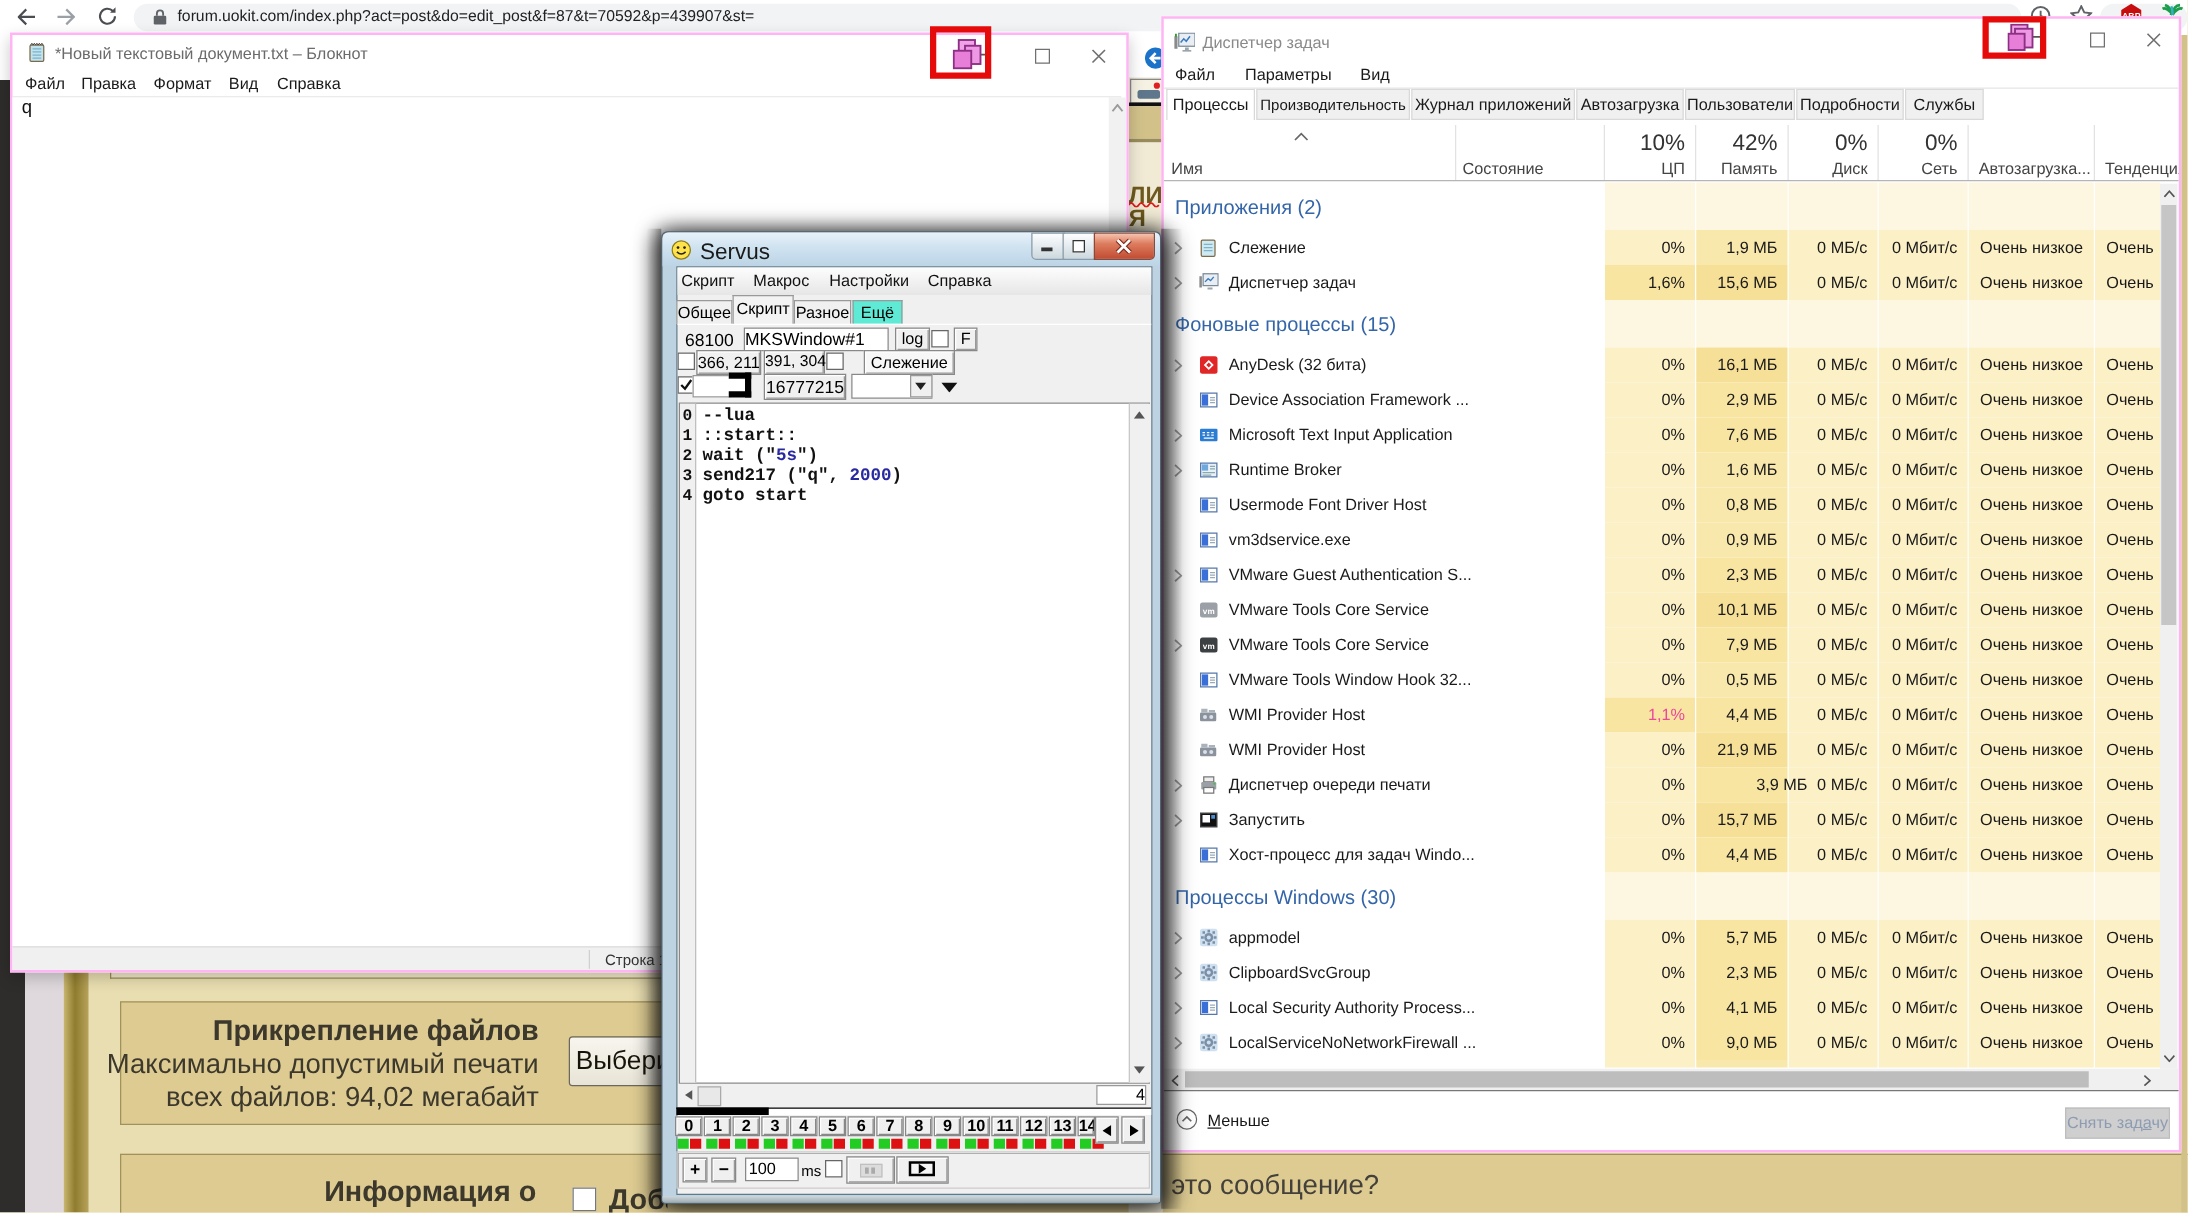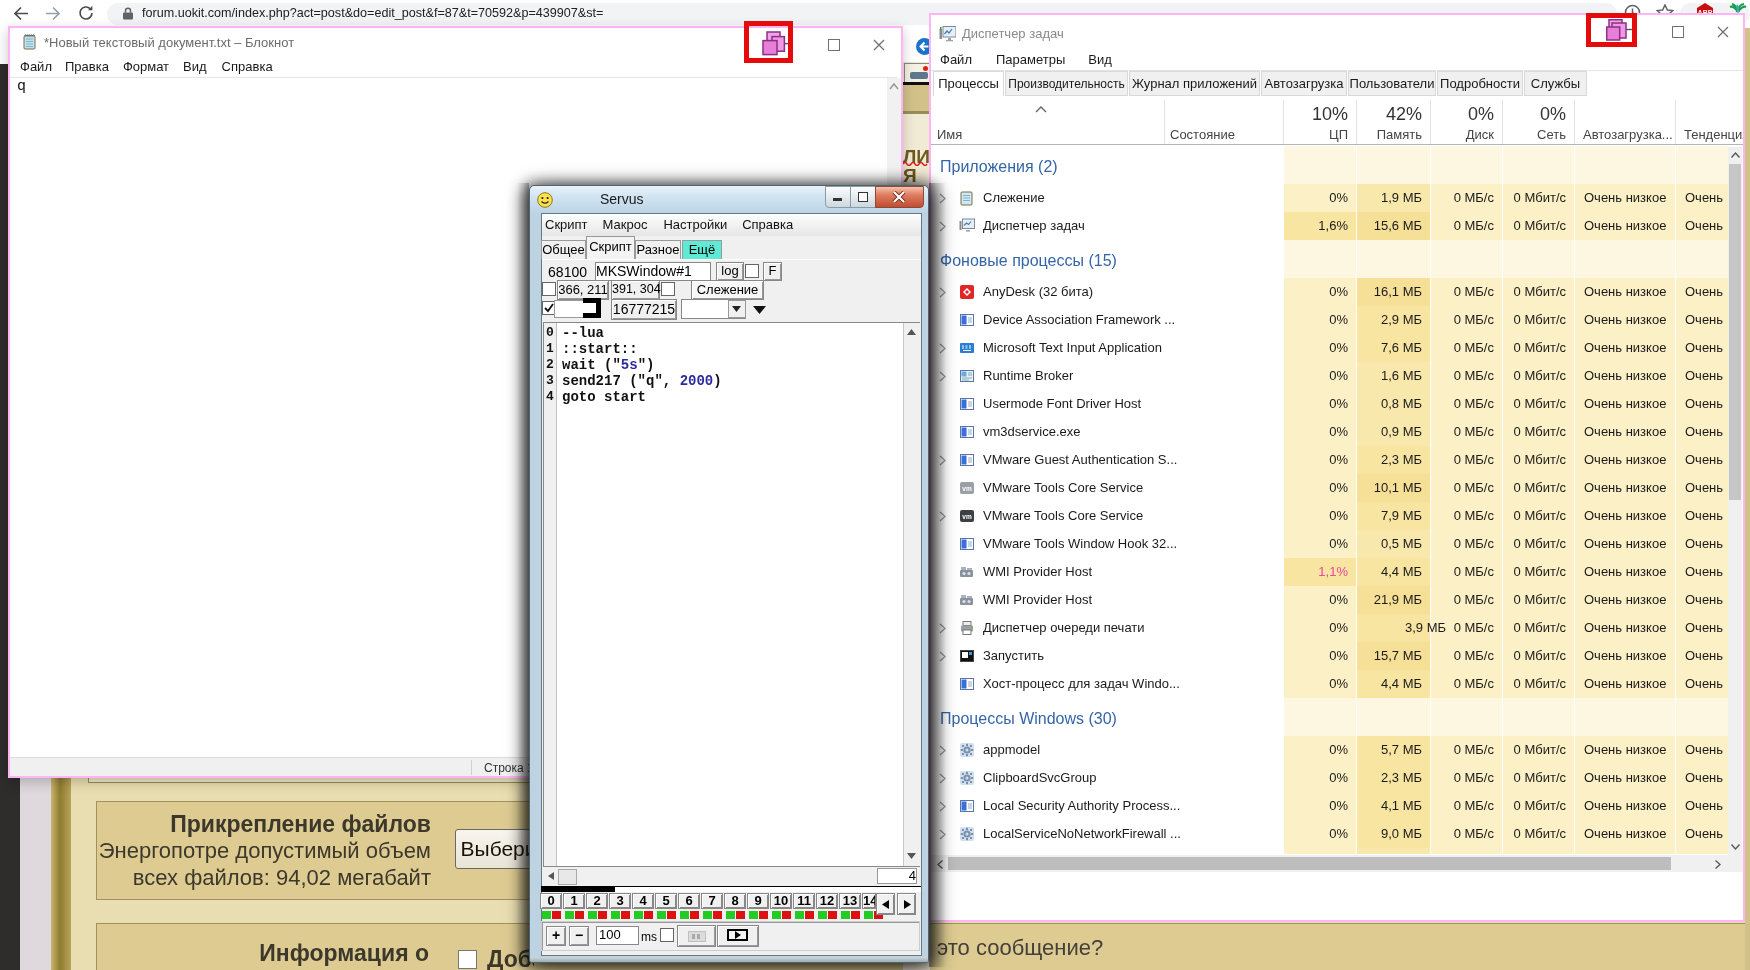--- a/index.html
+++ b/index.html
@@ -50,21 +50,21 @@
   <div class="abs" style="left:0;top:0;width:20px;height:36px;background:#ffffff;"></div>
   <div class="abs" style="left:0;top:36px;width:20px;height:906px;background:#2e2d2b;"></div>
   <div class="abs" style="left:20px;top:0;width:31px;height:942px;background:#dfd9dd;"></div>
   <div class="abs" style="left:51px;top:0;width:20px;height:942px;background:linear-gradient(90deg,#c9b670,#8f7c2e 45%,#b7a35c);"></div>
   <div class="abs" style="left:71px;top:0;width:1679px;height:942px;background:#e9deb1;"></div>
 
   <div class="abs" style="left:88px;top:722px;width:1600px;height:32px;background:#f0e8c8;border:1px solid #9b8d55;border-top:none"></div>
 
   <div class="abs" style="left:96px;top:773px;width:1592px;height:97px;background:#ddcb92;border:1px solid #a0925a;">
     <div class="abs" style="right:1258px;top:9px;width:420px;text-align:right;font-weight:bold;font-size:23px;color:#3c382c;">Прикрепление файлов</div>
-    <div class="abs" style="right:1258px;top:36px;width:420px;text-align:right;font-size:22px;color:#3c382c;">Энергопотре допустимый объем</div>
+    <div class="abs" style="right:1258px;top:36px;width:420px;text-align:right;font-size:22px;color:#3c382c;">Максимально допустимый печати</div>
     <div class="abs" style="right:1258px;top:63px;width:420px;text-align:right;font-size:22px;color:#3c382c;">всех файлов: 94,02 мегабайт</div>
     <div class="abs" style="left:358px;top:27px;width:180px;height:38px;background:linear-gradient(#f7f5ee,#e8e4d6);border:1px solid #6d685c;border-radius:3px;font-size:21px;color:#17130a;text-align:center;line-height:38px;">Выберите файлы</div>
   </div>
 
   <div class="abs" style="left:96px;top:895px;width:1700px;height:80px;background:#ddcb92;border:1px solid #a0925a;">
     <div class="abs" style="right:1368px;top:16px;width:420px;text-align:right;font-weight:bold;font-size:23px;color:#3c382c;">Информация о<br>редактировании</div>
     <div class="abs" style="left:361px;top:26px;width:17px;height:17px;background:#fff;border:1px solid #777;"></div>
     <div class="abs" style="left:390px;top:22px;width:47px;overflow:hidden;white-space:nowrap;font-weight:bold;font-size:23px;color:#3c382c;">Добавить</div>
   </div>
   <div class="abs" style="left:1745px;top:0;width:5px;height:942px;background:#d2c28a;"></div>
@@ -683,33 +683,41 @@
 
   <div class="abs" style="left:0;top:840px;width:812px;height:17px;background:#f0f0f0;"></div>
   <svg class="abs" style="left:6px;top:845px" width="6" height="9" viewBox="0 0 6 9">
         <path d="M5.5 0.5L1 4.5l4.5 4" stroke="#555" stroke-width="1.3" fill="none"></path>
       </svg>
   <div class="abs" style="left:17px;top:842px;width:723px;height:13px;background:#bdbdbd;"></div>
   <svg class="abs" style="left:784px;top:845px" width="6" height="9" viewBox="0 0 6 9">
         <path d="M0.5 0.5L5 4.5l-4.5 4" stroke="#555" stroke-width="1.3" fill="none"></path>
       </svg>
 
+  <div class="abs" style="left:0;top:857px;width:812px;height:48px;background:#fff;border-top:1px solid #777;box-sizing:border-box;">
+    <svg class="abs" style="left:10px;top:14px" width="17" height="17" viewBox="0 0 17 17">
+          <circle cx="8.5" cy="8.5" r="7.8" stroke="#666" fill="none"></circle>
+          <path d="M5 10l3.5-3.5L12 10" stroke="#666" stroke-width="1.4" fill="none"></path>
+        </svg>
+    <div class="abs" style="left:35px;top:16px;font-size:13px;color:#1a1a1a;"><span style="text-decoration:underline;">М</span>еньше</div>
+    <div class="abs" style="left:721px;top:13px;width:82px;height:23px;background:#cfcfcf;border:1px solid #bdbdbd;font-size:13px;color:#8e9cb2;text-align:center;line-height:21px;">Снять зад<span style="text-decoration:underline">а</span>чу</div>
+  </div>
   </div>
 </div>
 
 <div class="abs" id="servus" style="left:529px;top:185px;width:400px;height:778px;box-shadow:0 0 16px 3px rgba(0,0,0,0.55), 10px 4px 18px rgba(0,0,0,0.42), -8px 4px 16px rgba(0,0,0,0.38);background:#bdd3e2;border:1px solid #50646f;border-radius:5px 5px 3px 3px;box-sizing:border-box;">
 
   <div class="abs" style="left:0;top:0;width:100%;height:27px;background:linear-gradient(#e8f2fa,#cfe2f0 45%,#bcd4e6);border-radius:5px 5px 0 0;"></div>
   <svg class="abs" style="left:7px;top:6px" width="16" height="16" viewBox="0 0 16 16">
       <circle cx="8" cy="8" r="7.3" fill="#ffe14a" stroke="#8a7a1a"></circle>
       <circle cx="5.4" cy="6" r="1.1" fill="#222"></circle>
       <circle cx="10.6" cy="6" r="1.1" fill="#222"></circle>
       <path d="M4.5 9.5q3.5 3.4 7 0" stroke="#222" stroke-width="1.2" fill="none"></path>
     </svg>
-  <div class="abs" style="left:30px;top:5px;font-size:14px;color:#1a1a1a;margin-left:40px;">Servus</div>
+  <div class="abs" style="left:30px;top:5px;font-size:18px;color:#1a1a1a;">Servus</div>
 
   <div class="abs" style="left:295px;top:0px;width:25px;height:20px;background:linear-gradient(#fdfefe,#e7edf1 45%,#ccd8de);border:1px solid #8a9ca8;border-radius:0 0 0 4px;">
       <div class="abs" style="left:7px;top:11px;width:9px;height:3px;background:#333;"></div>
     </div>
   <div class="abs" style="left:320px;top:0px;width:25px;height:20px;background:linear-gradient(#fdfefe,#e7edf1 45%,#ccd8de);border:1px solid #8a9ca8;">
       <div class="abs" style="left:7px;top:5px;width:8px;height:8px;border:1.6px solid #333;background:#fff;"></div>
     </div>
   <div class="abs" style="left:345px;top:0px;width:47px;height:20px;background:linear-gradient(#f6c3ae,#dd7c5e 40%,#c14c34);border:1px solid #8a4a3a;border-radius:0 0 4px 0;">
       <svg style="position:absolute;left:16px;top:4px" width="14" height="12" viewBox="0 0 14 12">
         <path d="M2 1l10 10M12 1L2 11" stroke="#7a2a1a" stroke-width="4" fill="none"></path>

